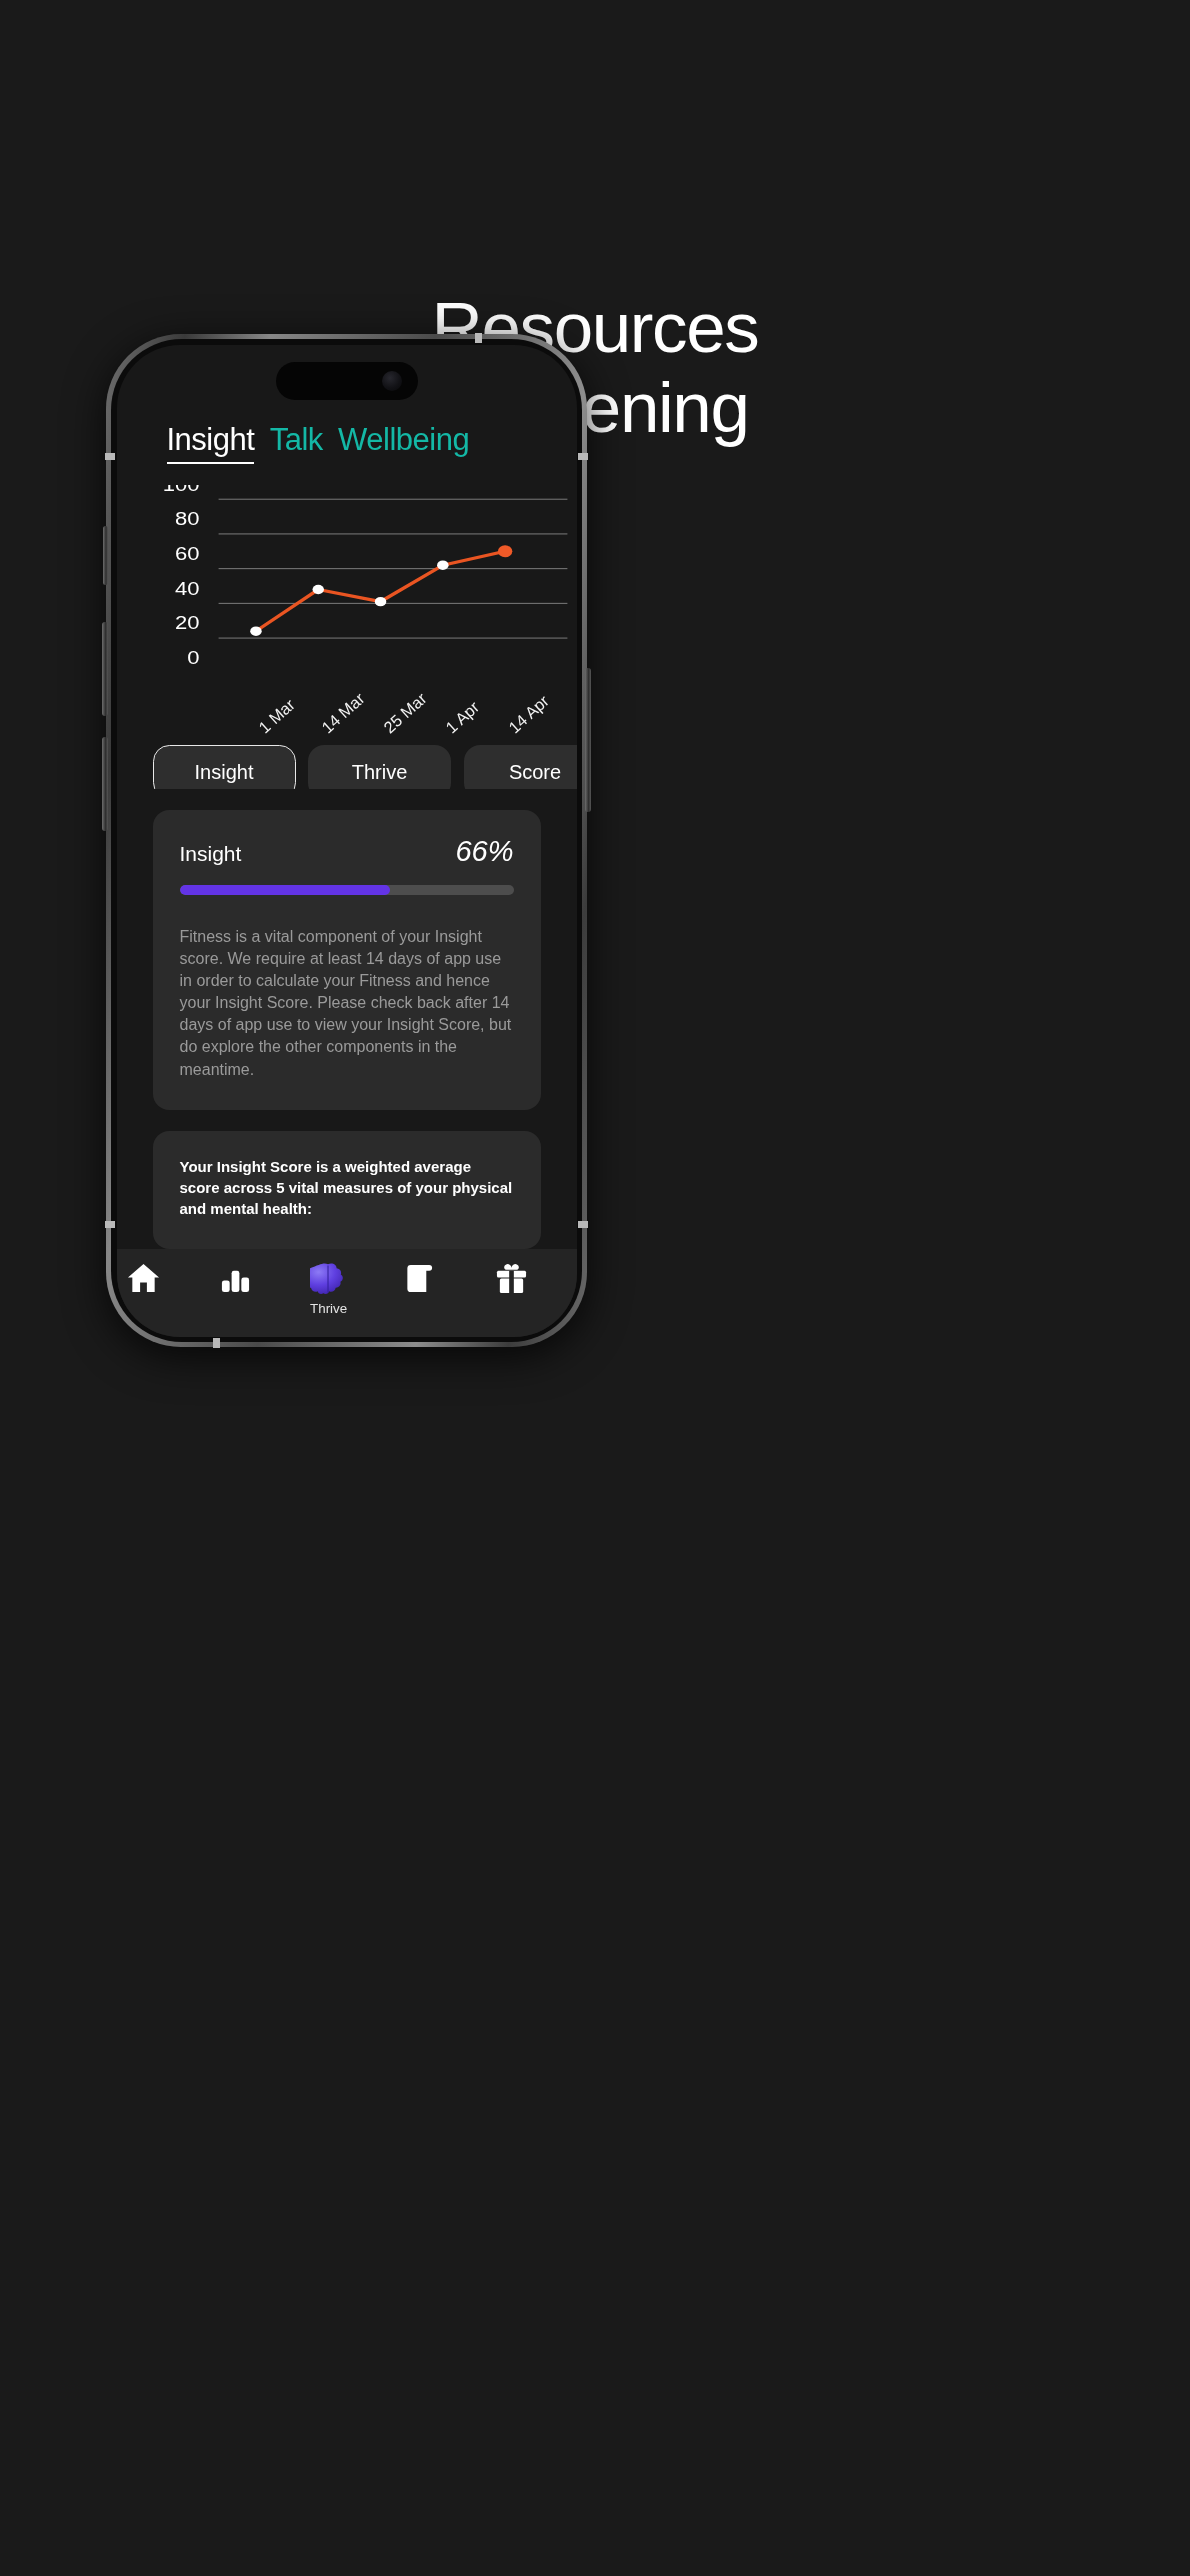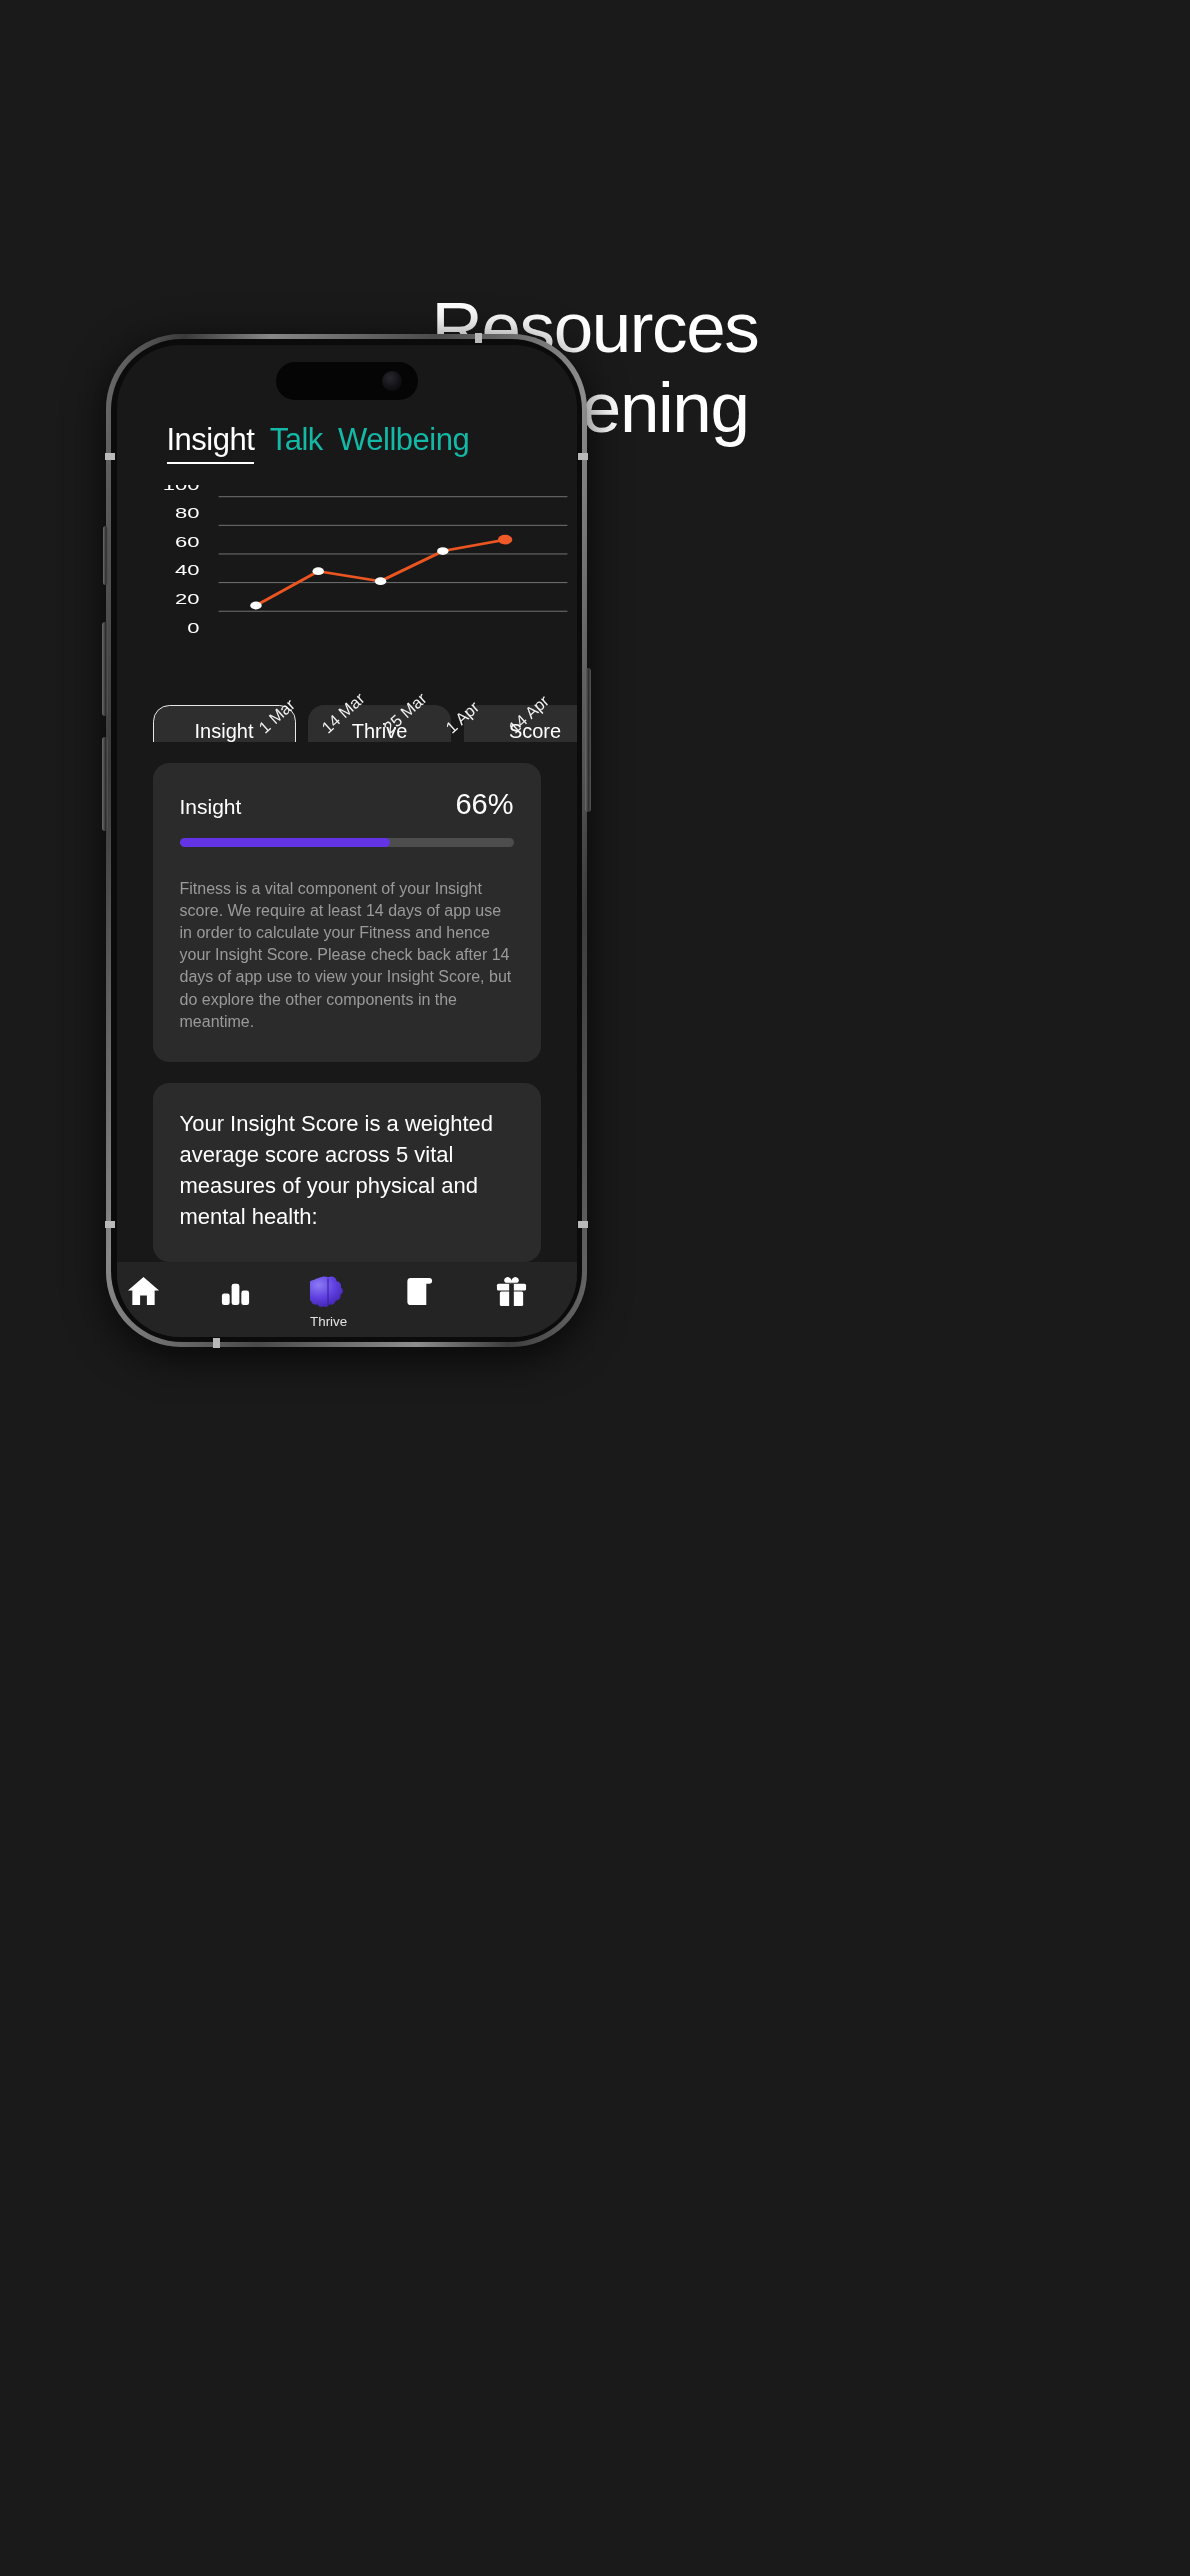--- a/index.html
+++ b/index.html
@@ -131,32 +131,32 @@
   .card {
     margin:21px 36px 0 36px;
     background:#2b2b2b;
     border-radius:16.3px;
     padding:25px 27px 29px 27px;
   }
   .card-row {
     display:flex; align-items:baseline; justify-content:space-between;
   }
   .card-title { color:#ffffff; font-size:21px; font-weight:400; }
-  .card-pct   { color:#ffffff; font-size:29px; font-weight:400; }
+  .card-pct   { color:#ffffff; font-size:29px; font-weight:400;font-style:italic; }
   .progress {
     margin-top:17px; height:9.6px; border-radius:5.8px;
     background:#4d4d4d; overflow:hidden;
   }
   .progress-fill { height:100%; border-radius:5.8px; background:#6334e6; }
   .card-body {
     margin-top:31px; color:#9a9a9a; font-size:16px;
     line-height:1.38; font-weight:300;
   }
   .card-strong {
-    color:#ffffff; font-size:22px; line-height:1.42; font-weight:400;
+    color:#ffffff; font-size:15px; line-height:1.42; font-weight:700;
   }
 
   
   .bottom-nav {
     margin-top:auto;
     height:104px;
     background:#242424;
     display:flex; align-items:flex-start; justify-content:space-around;
     padding-top:13.4px;
   }

